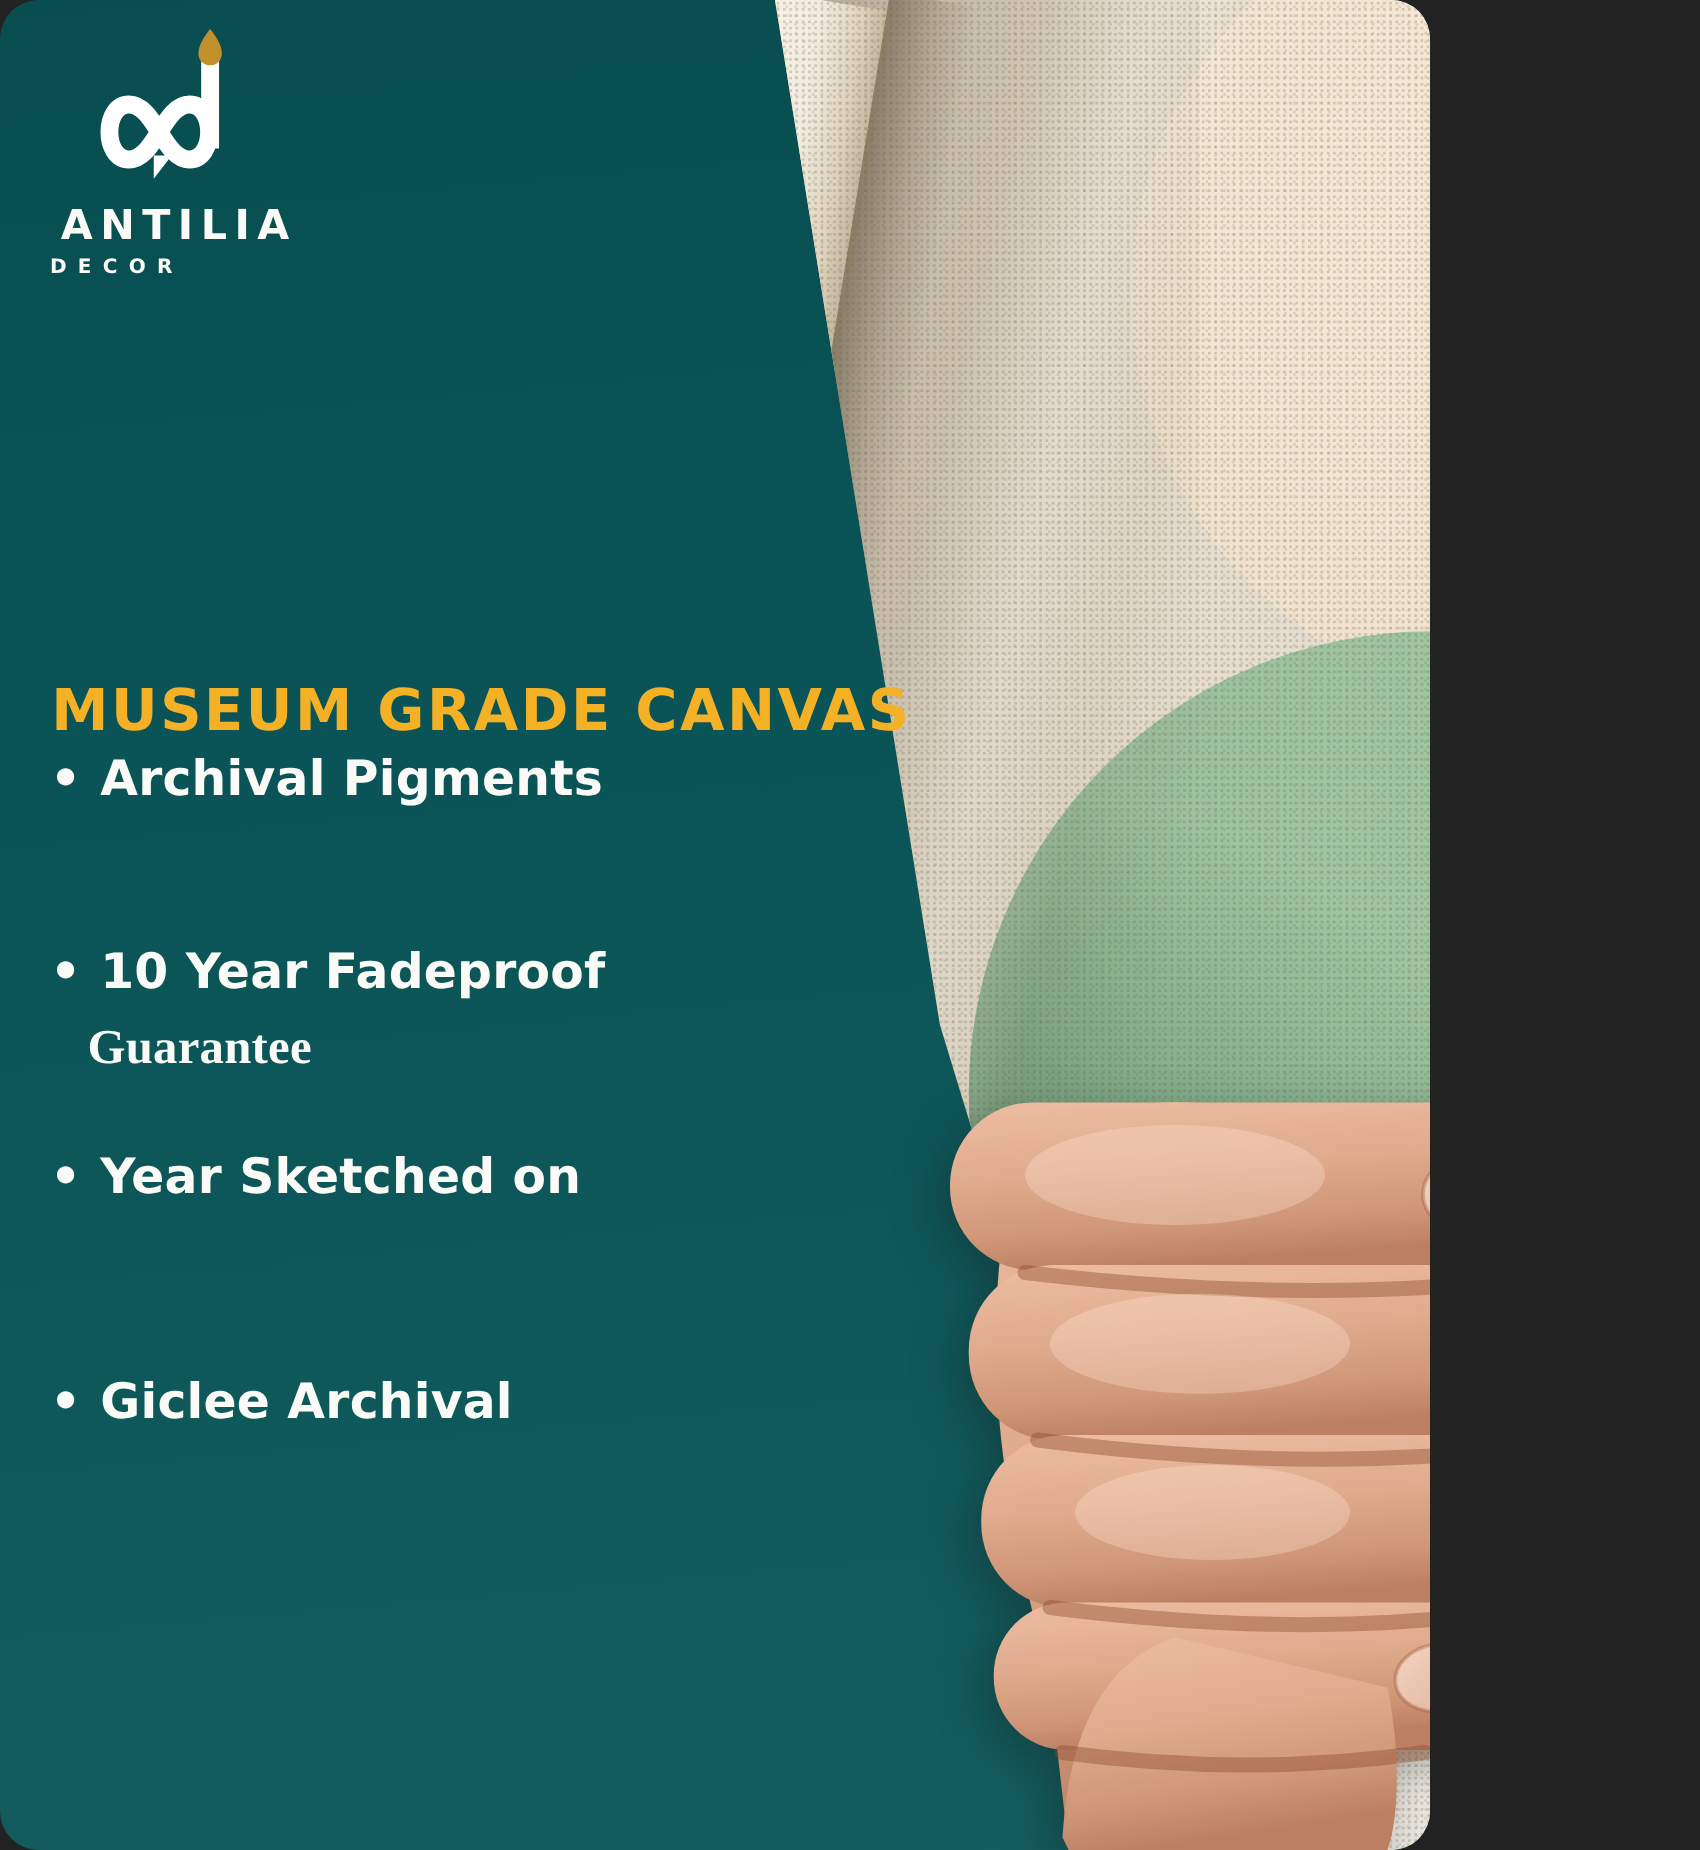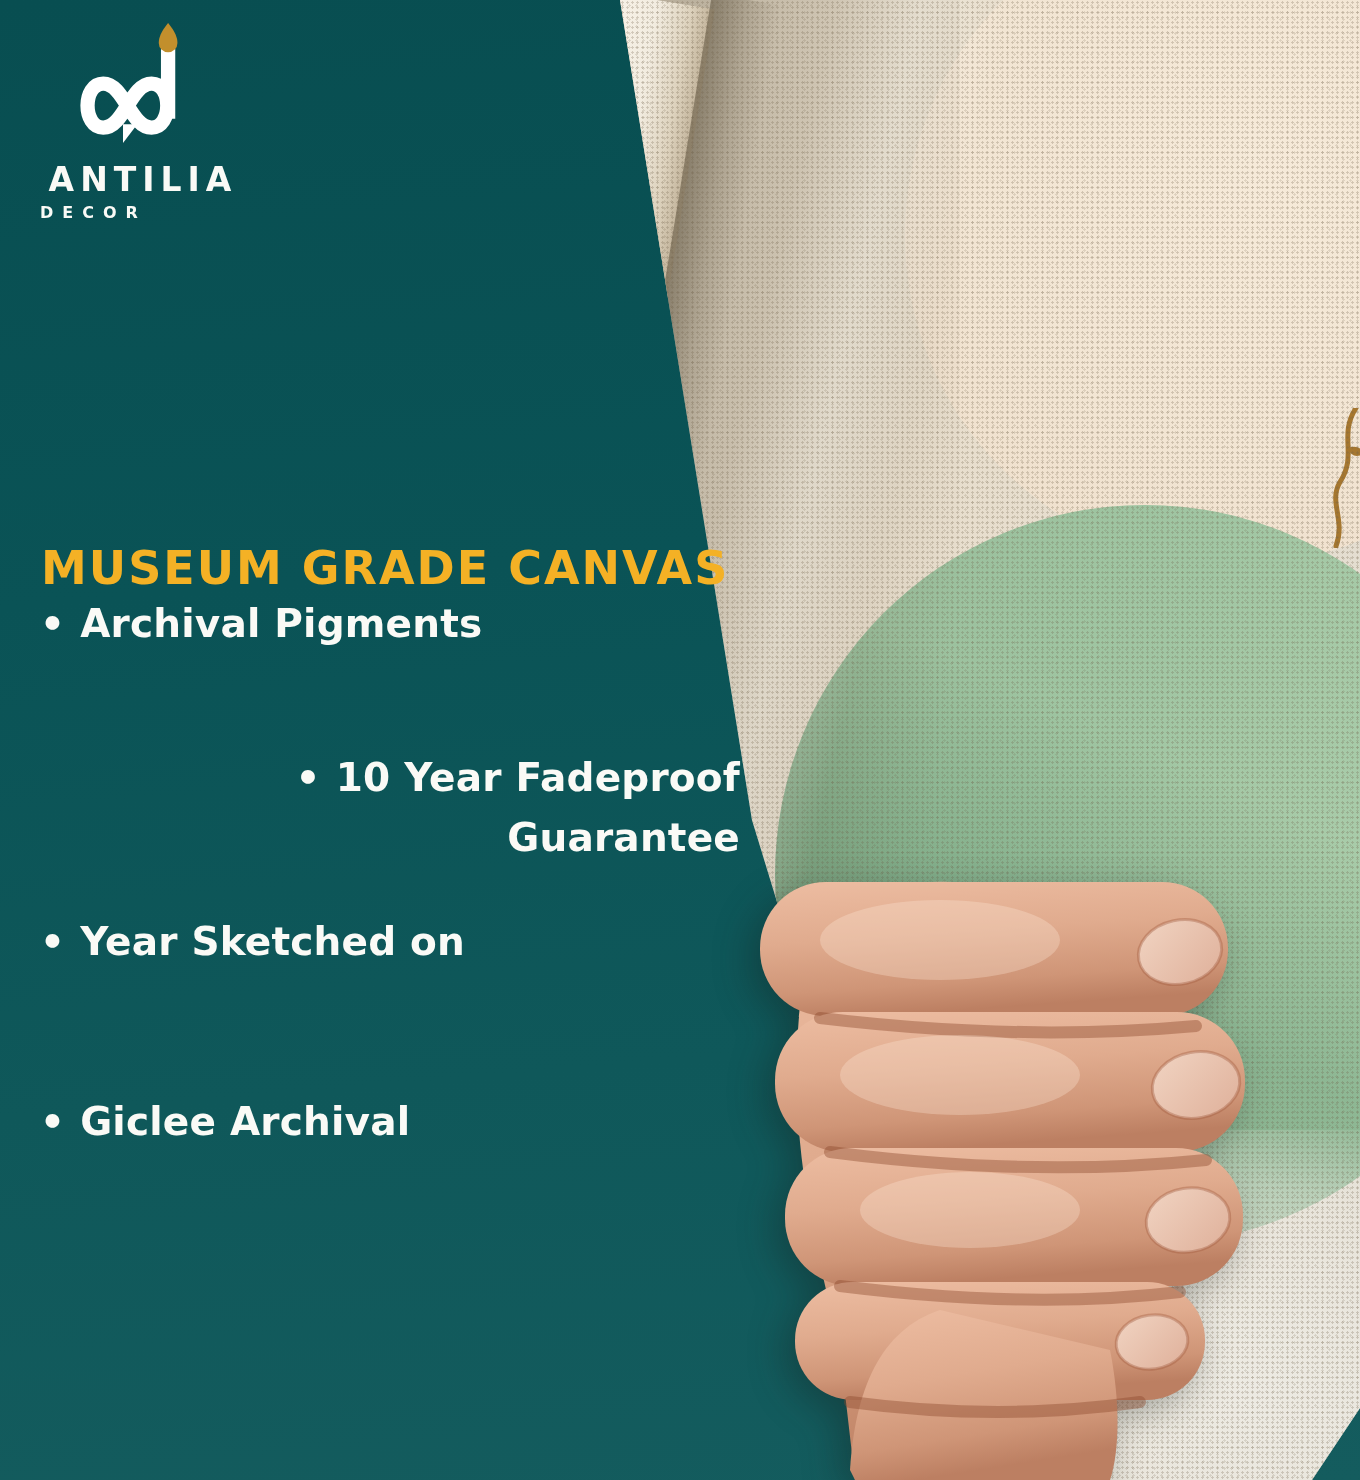--- a/index.html
+++ b/index.html
@@ -12,24 +12,25 @@
     --text-white:#fafaf6;
     --canvas-beige:#e3d9c7;
     --canvas-cream:#f2e5d3;
     --canvas-edge:#f2ece0;
     --art-green:#98c19e;
     --skin:#e0ab8e;
   }
   html,body{margin:0;padding:0;background:#222;}
   .page{
     position:relative;
-    width:1360px;height:1480px;
+    width:1144px;height:1480px;
     overflow:hidden;
     font-family:"DejaVu Sans","Liberation Sans",sans-serif;
     background:linear-gradient(175deg,var(--teal-deep) 0%,var(--teal) 38%,#0f585a 70%,var(--teal-low) 100%);
+    border-radius:31px;
   }
 
   
   .watermark{
     position:absolute;left:-110px;top:985px;
     width:1420px;height:1420px;
     opacity:.42;
     pointer-events:none;
   }
 
@@ -119,25 +120,25 @@
     white-space:nowrap;
   }
   .bullets{list-style:none;margin:0;padding:0;}
   .bullets li{
     position:absolute;left:40px;width:700px;
     color:var(--text-white);
     font-size:39px;font-weight:bold;line-height:60px;
     letter-spacing:.2px;
   }
   .bullets li:nth-child(1){top:594px;}
-  .bullets li:nth-child(2){top:748px;text-align:right;}
+  .bullets li:nth-child(2){top:748px;}
   .bullets li:nth-child(3){top:912px;}
   .bullets li:nth-child(4){top:1092px;}
   .bullets .dot{margin-right:15px;}
-  .bullets .l2{display:block;padding-left:30px;}
+  .bullets .l2{display:block;padding-left:30px;font-family:Liberation Serif, serif;}
   .bullets .l2:empty{display:none;}
 </style>
 </head>
 <body>
 
 <div class="page">
 
   <svg class="watermark" viewBox="0 0 120 120" aria-hidden="true">
     <g fill="none" stroke="#236a6c" stroke-width="13" stroke-linejoin="round">
       <path d="M 32 56 C 13 56 13 96 32 96 C 51 96 57 56 76 56 C 95 56 95 96 76 96 C 57 96 51 56 32 56 Z"></path>

